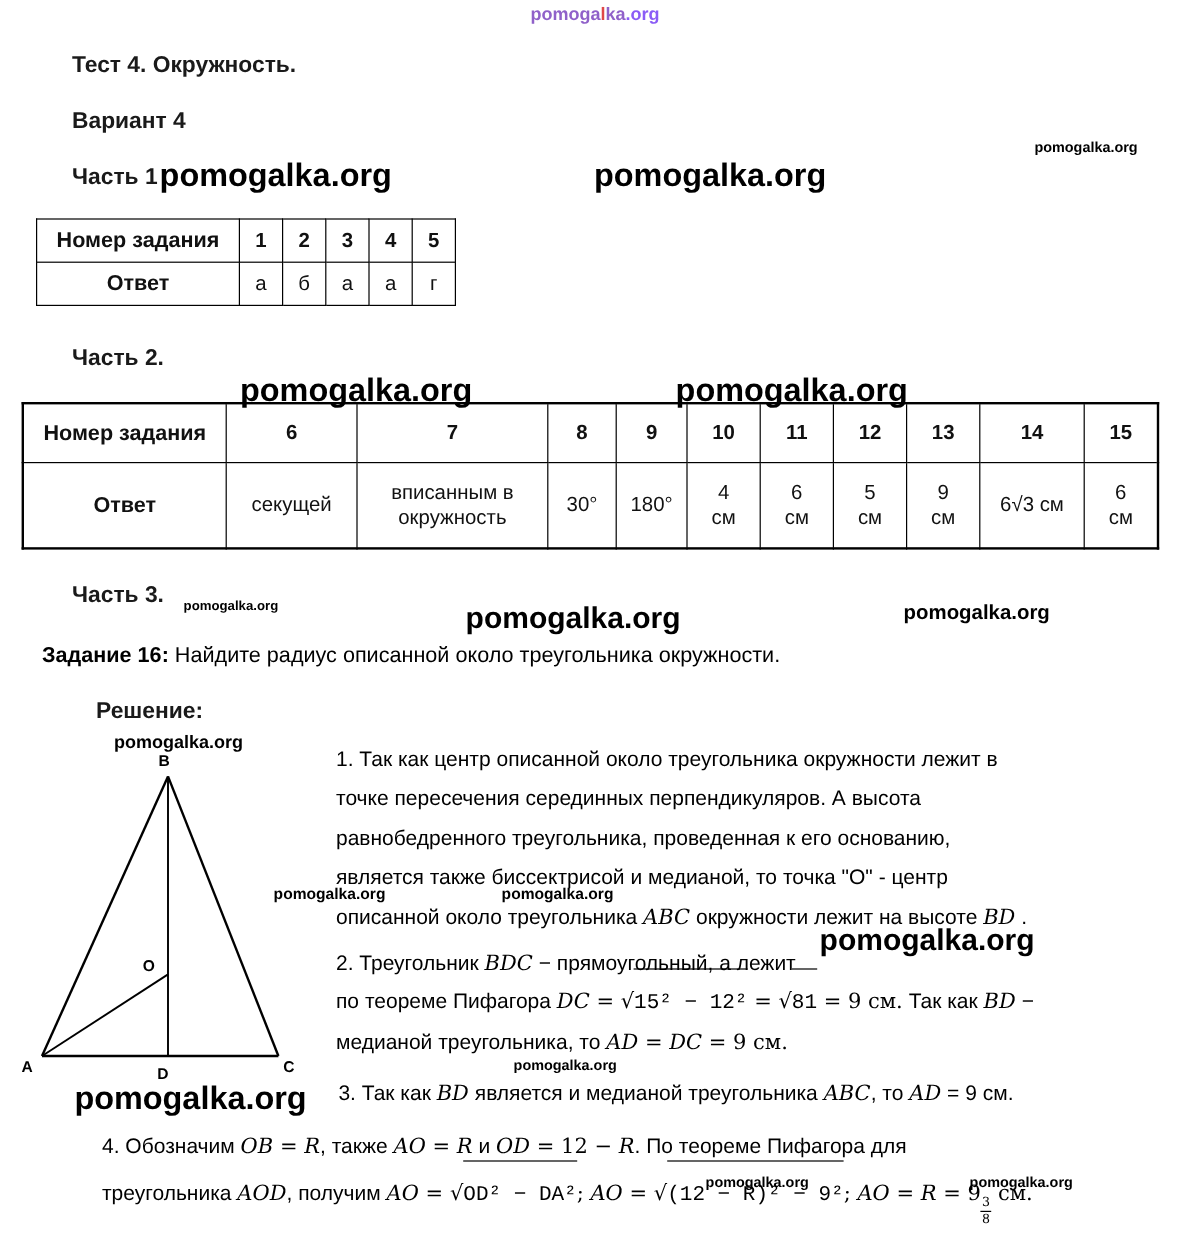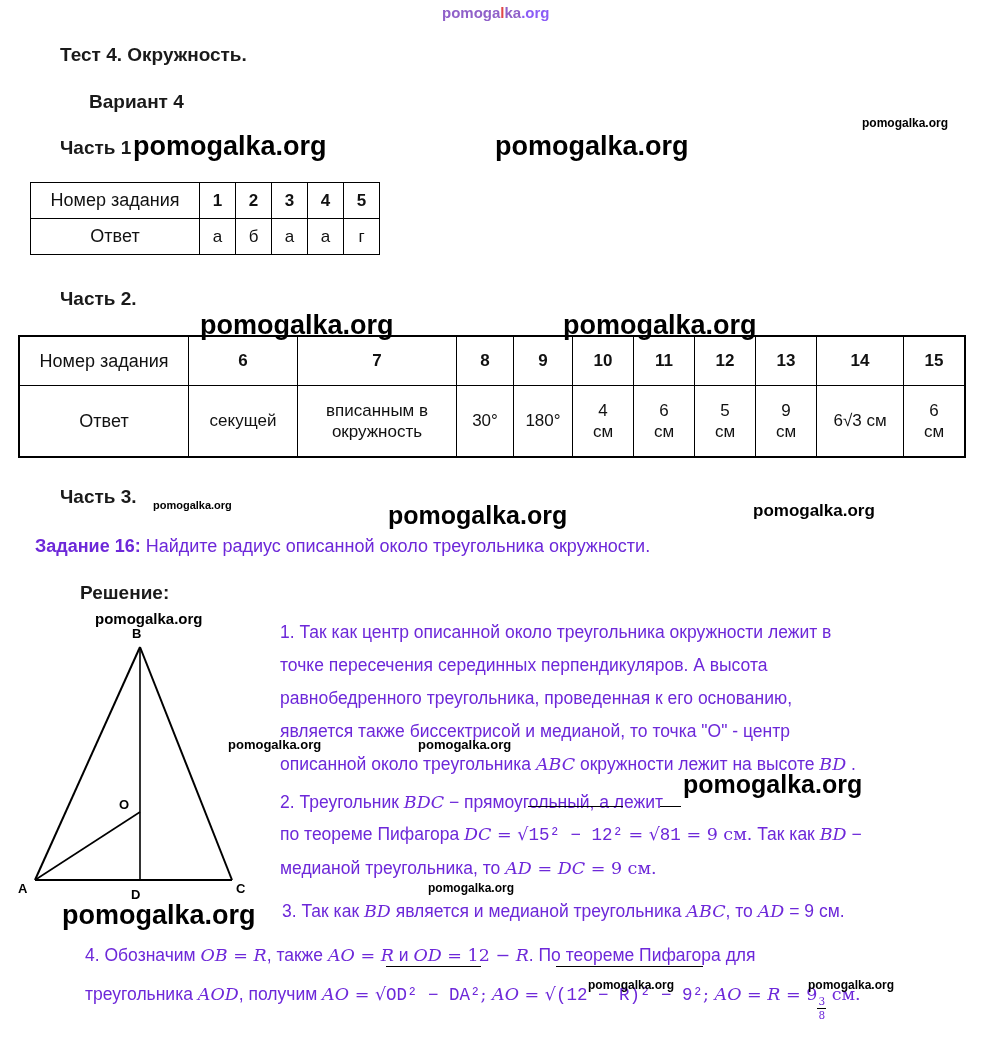--- a/index.html
+++ b/index.html
@@ -2,21 +2,21 @@
 <html><head>
 <meta charset="utf-8">
 <style>
   html,body { margin:0; padding:0; background:#fff; }
   .page {
     position:relative; width:1000px; height:1039px; background:#ffffff;
     font-family:"Liberation Sans", sans-serif; color:#111; overflow:hidden;
   }
   .abs { position:absolute; }
   .h { font-weight:700; font-size:19px; color:#1a1a1a; white-space:nowrap; }
-  .line { position:absolute; white-space:nowrap; font-size:17.5px; color:#6d28d9; }
+  .line { position:absolute; white-space:nowrap; font-size:17.5px; color:#000000; }
   .task { font-size:18px; }
   .task b { font-weight:700; }
 
   
   .wm { position:absolute; font-weight:700; color:#000; white-space:nowrap; z-index:5; }
   .wm28 { font-size:27px; }
   .wm26 { font-size:25px; }
   .wm17 { font-size:17px; }
   .wm15 { font-size:15px; }
   .wm13 { font-size:13px; }
@@ -32,21 +32,21 @@
   .t1 { position:absolute; left:30px; top:182px; }
   .t1 td { height:31px; }
   .t1 .c0 { width:160px; }
   .t1 .cn { width:27px; }
   .t2 { position:absolute; left:18px; top:335px; border:2px solid #000; }
   .t2 tr:first-child td { height:44px; }
   .t2 tr:last-child td { height:66px; }
   .c2-0{width:160px} .c2-6{width:100px} .c2-7{width:150px} .c2-8{width:48px}
   .c2-9{width:50px} .c2-10{width:52px} .c2-11{width:52px} .c2-12{width:52px}
   .c2-13{width:52px} .c2-14{width:78px} .c2-15{width:52px}
-  .blb { font-weight:400; font-size:18px; }
+  .blb { font-weight:700; font-size:18px; }
   .bnum { font-weight:700; }
 
   
   .m  { font-family:"DejaVu Serif", serif; font-style:italic; }
   .me { font-family:"DejaVu Serif", serif; }
   .rad { font-family:Liberation Mono, monospace; border-top:1.5px solid #000; padding-top:18px; }
   .frac { display:inline-flex; flex-direction:column; align-items:center; vertical-align:-5px;
           font-size:10.5px; line-height:1; font-family:"DejaVu Serif", serif; }
   .frac .fn { border-bottom:1px solid #000; padding:0 1px 1px; }
   .frac .fd { padding-top:1px; }
@@ -57,21 +57,21 @@
 </head>
 <body>
 
 <div class="page">
 
   <div class="abs wmtop" style="left:442px; top:4px;">
     <span class="wt-a">pomoga</span><span class="wt-b">l</span><span class="wt-c">ka</span><span class="wt-d">.org</span>
   </div>
 
   <div class="abs h" style="left:60px; top:44px;">Тест 4. Окружность.</div>
-  <div class="abs h" style="left:60px; top:91px;margin-left:29px;">Вариант 4</div>
+  <div class="abs h" style="left:60px; top:91px;">Вариант 4</div>
   <div class="abs h" style="left:60px; top:137px;">Часть 1</div>
 
   <div class="wm wm28" style="left:133px; top:131px;">pomogalka.org</div>
   <div class="wm wm28" style="left:495px; top:131px;">pomogalka.org</div>
   <div class="wm wm12" style="left:862px; top:116px;">pomogalka.org</div>
 
   <table class="t1">
     <tbody>
         <tr>
       <td class="c0 blb">Номер задания</td>

